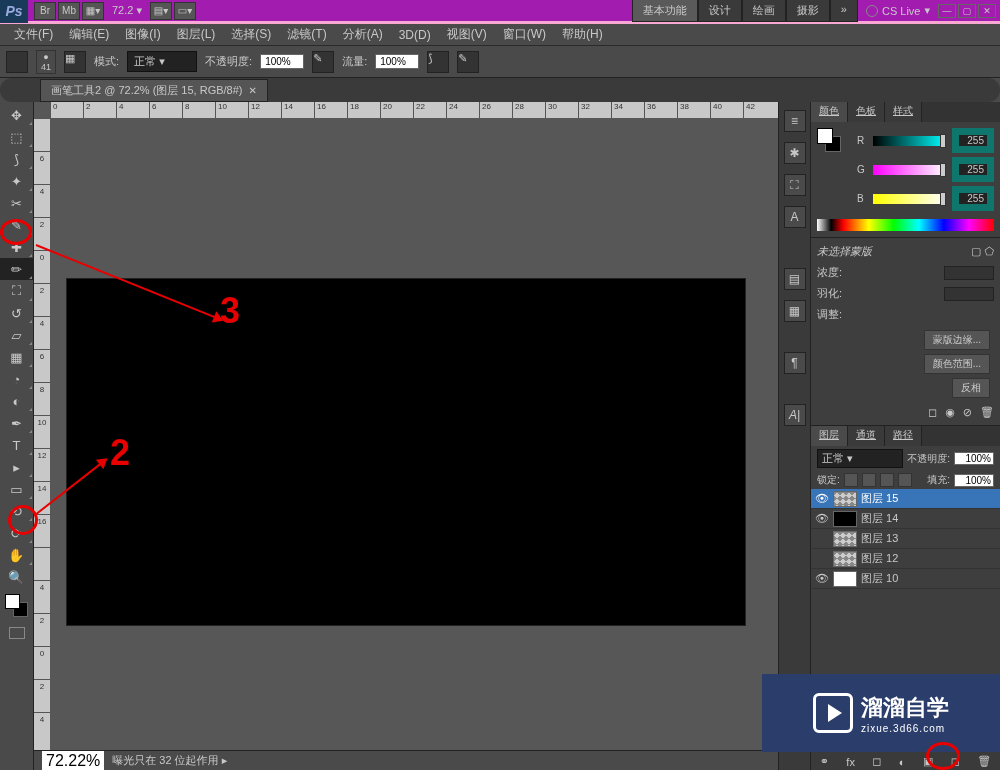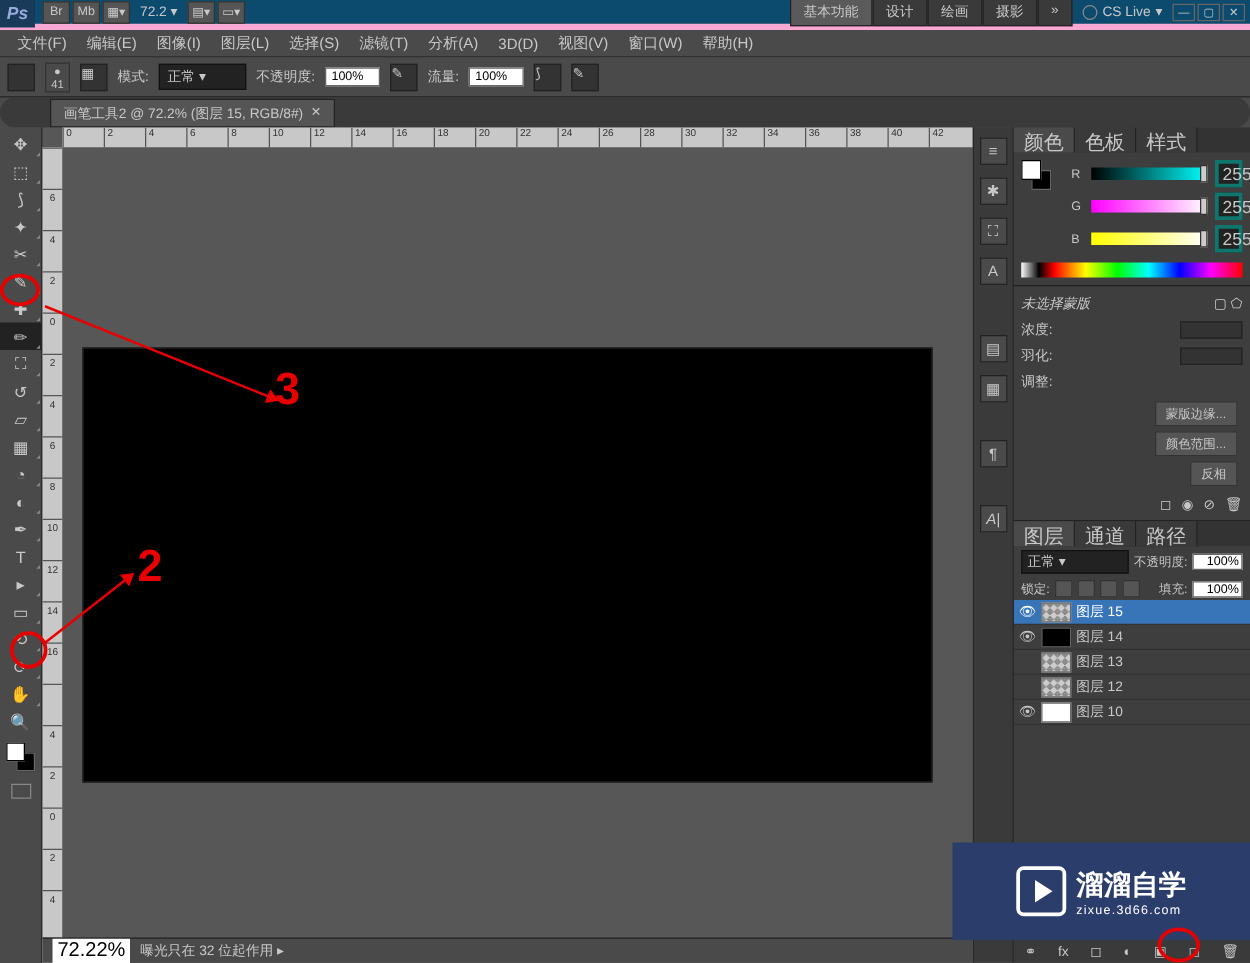--- a/index.html
+++ b/index.html
@@ -1,17 +1,17 @@
 <!DOCTYPE html>
 <html><head>
 <meta charset="utf-8">
 <style>
 * { margin: 0; padding: 0; box-sizing: border-box; font-family: "Microsoft YaHei", Tahoma, Arial, sans-serif; }
 body { width: 1000px; height: 770px; background: #4a4a4a; overflow: hidden; font-size: 11px; color: #c8c8c8; }
-.top-bar { height: 24px; background: #0c4a6e; display: flex; align-items: center; border-bottom: 5px solid #f9a8d4; }
+.top-bar { height: 24px; background: #a21caf; display: flex; align-items: center; border-bottom: 3px solid #f9a8d4; }
 .ps-logo { width: 28px; height: 24px; background: #1a3a5a; color: #9ad; font-style: italic; font-weight: bold; font-size: 14px; display: flex; align-items: center; justify-content: center; }
 .top-icons { display: flex; gap: 2px; margin-left: 6px; }
 .top-icon { width: 22px; height: 18px; background: #555; border: 1px solid #333; display: flex; align-items: center; justify-content: center; font-size: 10px; }
 .zoom-dd { margin-left: 8px; font-size: 11px; }
 .workspace-tabs { margin-left: auto; display: flex; gap: 0; }
 .ws-tab { padding: 3px 10px; background: #3a3a3a; border: 1px solid #222; font-size: 11px; }
 .ws-tab.active { background: #5a5a5a; }
 .cslive { margin: 0 8px; display: flex; align-items: center; gap: 4px; }
 .cs-ring { width: 12px; height: 12px; border: 1px solid #888; border-radius: 50%; }
 .win-btns { display: flex; gap: 2px; margin-right: 4px; }
@@ -41,30 +41,30 @@
 .ruler-h span { display: inline-block; width: 33px; border-left: 1px solid #555; padding-left: 2px; height: 16px; }
 .ruler-v { position: absolute; left: 0; top: 16px; bottom: 0; width: 16px; background: #c8c8c8; color: #333; font-size: 8px; overflow: hidden; }
 .ruler-v span { display: block; height: 33px; border-top: 1px solid #555; padding-top: 2px; width: 16px; text-align: center; }
 .canvas-inner { position: absolute; left: 16px; top: 16px; right: 0; bottom: 0; overflow: hidden; background: #575757; }
 .black-doc { position: absolute; left: 16px; top: 160px; width: 680px; height: 348px; background: #000; border: 1px solid #222; }
 .dock-strip { width: 32px; background: #3a3a3a; border-left: 1px solid #222; display: flex; flex-direction: column; align-items: center; padding-top: 8px; gap: 10px; }
 .dock-ico { width: 22px; height: 22px; background: #4a4a4a; border: 1px solid #222; display: flex; align-items: center; justify-content: center; font-size: 12px; }
 .right-panels { width: 190px; background: #3e3e3e; border-left: 1px solid #222; display: flex; flex-direction: column; }
 .panel { border-bottom: 1px solid #222; }
 .panel-tabs { display: flex; background: #333; height: 20px; }
-.panel-tab { padding: 2px 8px; font-size: 16px; background: #3a3a3a; border-right: 1px solid #222; }
+.panel-tab { padding: 2px 8px; font-size: 10px; background: #3a3a3a; border-right: 1px solid #222; text-decoration: underline; }
 .panel-tab.active { background: #4a4a4a; }
 .color-body { padding: 6px; }
 .color-row { display: flex; align-items: center; gap: 6px; margin-bottom: 4px; }
 .color-letter { width: 10px; font-size: 10px; }
 .slider-r { flex: 1; height: 10px; background: linear-gradient(90deg,#000,#0ff); position: relative; }
 .slider-g { flex: 1; height: 10px; background: linear-gradient(90deg,#f0f,#fff); position: relative; }
 .slider-b { flex: 1; height: 10px; background: linear-gradient(90deg,#ff0,#fff); position: relative; }
 .slider-thumb { position: absolute; right: 0; top: -2px; width: 6px; height: 14px; background: #ccc; border: 1px solid #333; }
-.color-val { width: 22px; background: #222; border: 3px solid #0f766e; font-size: 14px; text-align: right; padding: 0 3px; }
+.color-val { width: 42px; background: #222; border: 7px solid #0f766e; font-size: 10px; text-align: right; padding: 0 3px; }
 .hue-strip { height: 12px; background: linear-gradient(90deg,#fff,#000 8%,#f00 15%,#ff0,#0f0,#0ff,#00f,#f0f,#f00); margin-top: 4px; }
 .fgbg-small { position: relative; width: 28px; height: 28px; float: left; margin-right: 6px; }
 .fgs { position: absolute; left: 0; top: 0; width: 16px; height: 16px; background: #fff; border: 1px solid #000; }
 .bgs { position: absolute; left: 8px; top: 8px; width: 16px; height: 16px; background: #000; border: 1px solid #666; }
 .mask-body { padding: 6px; font-size: 11px; }
 .mask-row { display: flex; justify-content: space-between; align-items: center; margin-bottom: 6px; }
 .mask-field { background: #333; border: 1px solid #222; width: 50px; height: 14px; }
 .mask-btn { background: #555; border: 1px solid #333; padding: 2px 8px; font-size: 10px; text-align: center; margin: 2px 0; }
 .mask-btns { display: flex; flex-direction: column; align-items: flex-end; padding-right: 4px; }
 .layer-ctrl { display: flex; align-items: center; padding: 3px 6px; gap: 4px; }

